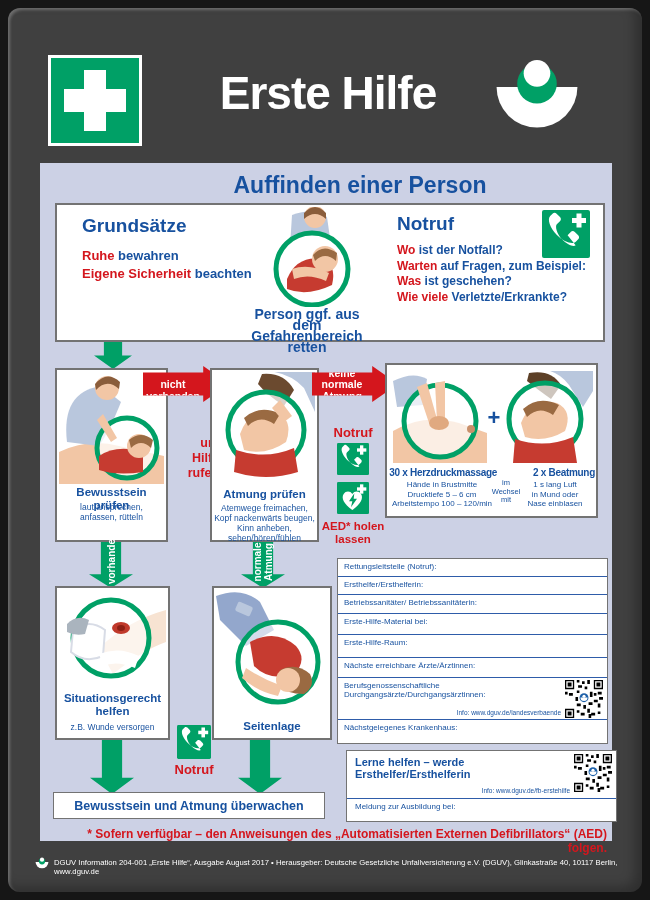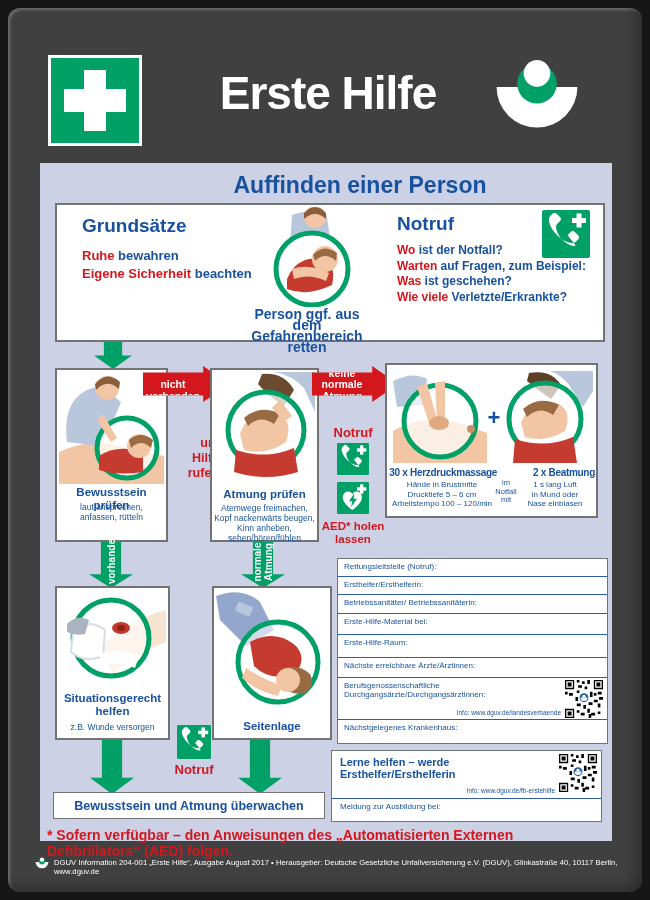--- a/index.html
+++ b/index.html
@@ -56,32 +56,32 @@
   #aed-label{left:277px;top:357px;width:72px;text-align:center;font-size:11.5px;font-weight:bold;line-height:13px;}
   #arrowA{left:49px;top:379px;width:44px;height:46px;}
   #arrowB{left:201px;top:379px;width:44px;height:46px;}
   #vtextA{left:27px;top:390px;width:88px;}
   #vtextB{left:179px;top:388px;width:88px;}
   #phone2{left:137px;top:562px;width:34px;height:34px;}
   #notruf2{left:124px;top:599px;width:60px;text-align:center;font-size:13px;font-weight:bold;}
   #arrowC{left:50px;top:577px;width:44px;height:54px;}
   #arrowD{left:198px;top:577px;width:44px;height:54px;}
   #monitor{left:13px;top:629px;width:272px;height:27px;border-width:1.5px;display:flex;align-items:center;justify-content:center;font-size:12.5px;font-weight:bold;color:#17519f;}
-  #footnote{left:7px;top:664px;width:560px;font-size:14px;font-weight:bold;}
+  #footnote{left:7px;top:664px;width:560px;font-size:12px;font-weight:bold;text-align:right;}
   
   .cpr-col-title{text-align:right;font-size:10px;font-weight:bold;color:#17519f;letter-spacing:-0.3px;}
   .cpr-line{text-align:center;font-size:8px;color:#17519f;line-height:9.5px;}
   #cpr-plus{left:96px;top:40px;width:22px;text-align:center;font-size:22px;font-weight:bold;color:#17519f;}
   #cpr-mid{left:104px;top:114px;width:30px;text-align:center;font-size:7.5px;color:#17519f;line-height:8.5px;}
   
   #form1{left:297px;top:395px;width:271px;height:186px;border-width:1.5px;}
   .frow{position:relative;border-bottom:1px solid #2e5ca9;box-sizing:border-box;}
   .frow:last-child{border-bottom:none;}
   .flabel{position:absolute;left:6px;top:3px;font-size:8px;color:#17519f;line-height:9px;}
-  #form2{left:291px;top:587px;width:271px;height:72px;border-width:1.5px;}
+  #form2{left:306px;top:587px;width:271px;height:72px;border-width:1.5px;}
   #learn-head{left:8px;top:5px;font-size:11px;font-weight:bold;color:#17519f;width:200px;line-height:12px;}
   .qr{right:4px;width:38px;height:38px;}
   .info-url{font-size:6.5px;color:#17519f;}
   #form2-divider{left:0;right:0;top:47px;border-top:1px solid #2e5ca9;}
   
   #footer-emblem{left:27px;top:849px;width:14px;height:12px;}
   #footer-text{left:46px;top:850px;width:575px;color:#fff;font-size:7.7px;}
 </style>
 </head>
 <body>
@@ -236,21 +236,21 @@
       </svg>
       <div id="cpr-plus" class="abs">+</div>
       <div class="abs cpr-col-title" style="left:0;top:102px;width:110px">30 x Herzdruckmassage</div>
       <div class="abs" style="left:0;top:115px;width:110px">
         <div class="cpr-line">Hände in Brustmitte</div>
         <div class="cpr-line">Drucktiefe 5 – 6 cm</div>
         <div class="cpr-line">Arbeitstempo 100 – 120/min</div>
       </div>
       <div id="cpr-mid" class="abs">
         <div>im</div>
-        <div>Notfall</div>
+        <div>Wechsel</div>
         <div>mit</div>
       </div>
       <div class="abs cpr-col-title" style="left:128px;top:102px;width:80px">2 x Beatmung</div>
       <div class="abs" style="left:128px;top:115px;width:80px">
         <div class="cpr-line">1 s lang Luft</div>
         <div class="cpr-line">in Mund oder</div>
         <div class="cpr-line">Nase einblasen</div>
       </div>
     </div>
 

